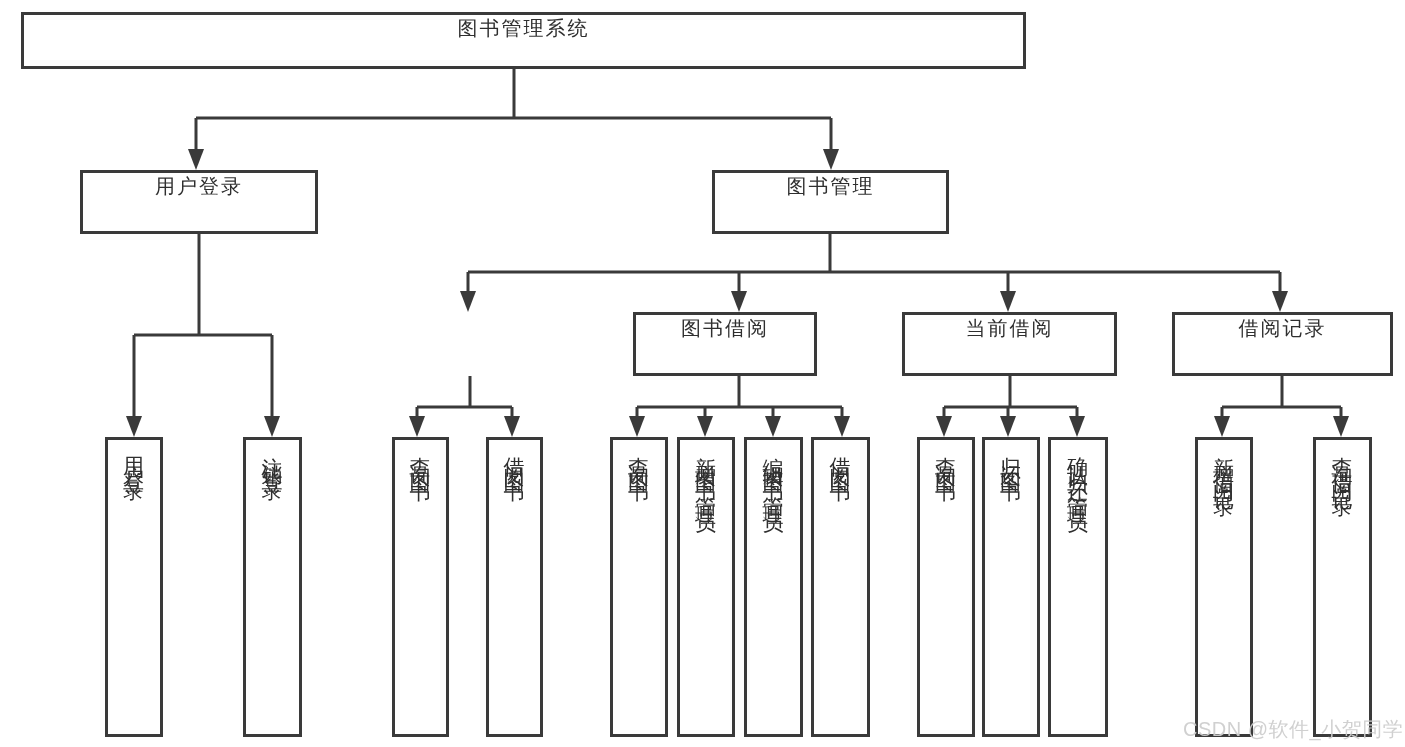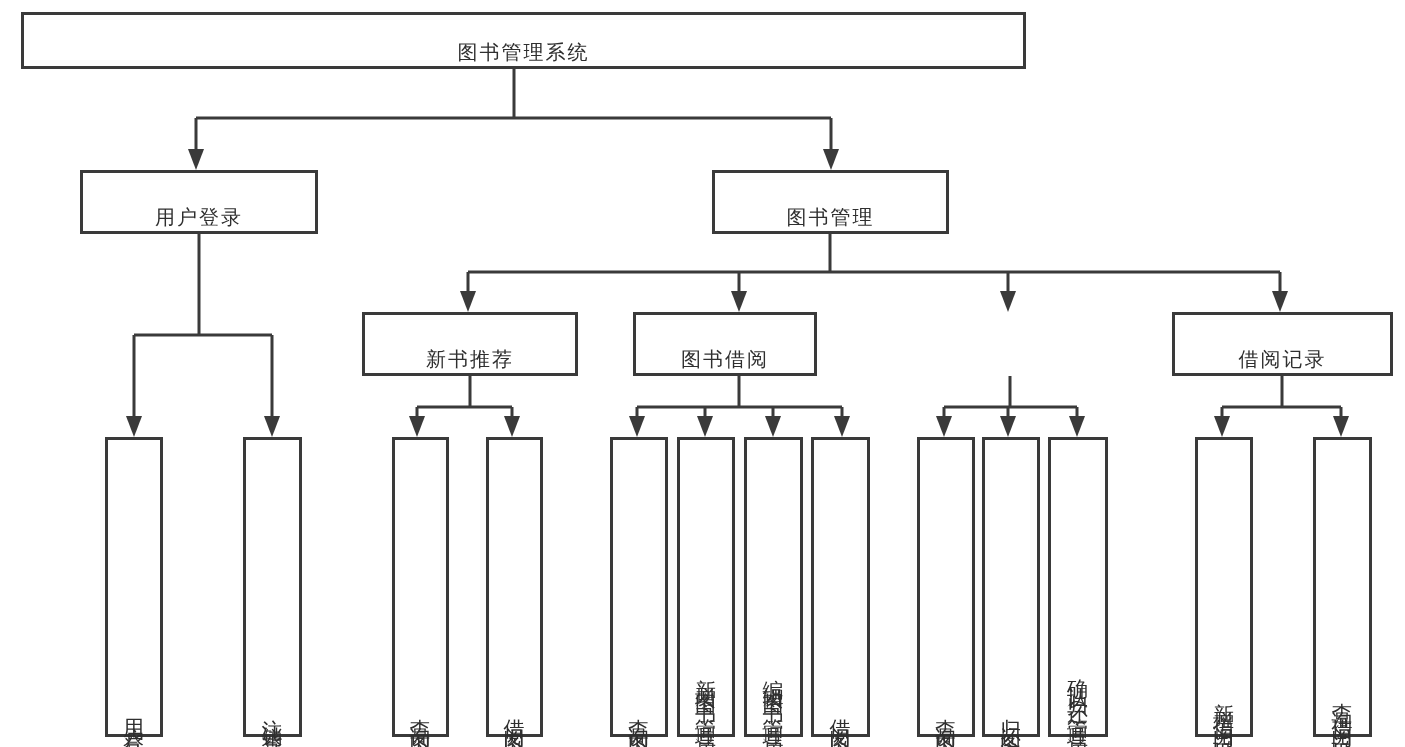--- a/index.html
+++ b/index.html
@@ -3,21 +3,21 @@
 <meta charset="utf-8">
 <style>
   html,body { margin:0; padding:0; background:#ffffff; }
   .stage {
     position:relative; width:1405px; height:747px; background:#ffffff;
     font-family:"Liberation Sans","DejaVu Sans",sans-serif; overflow:hidden;
   }
   .connectors { position:absolute; left:0; top:0; width:1405px; height:747px; }
   .box {
     position:absolute; box-sizing:border-box; background:#ffffff;
-    border:3px solid #3a3a3a; display:flex; align-items:flex-end; justify-content:center;
+    border:3px solid #3a3a3a; display:flex; align-items:flex-start; justify-content:center;
     color:#2f2f2f;
   }
   .hlabel { font-size:20px; letter-spacing:2px; color:#2f2f2f; white-space:nowrap; }
   .vtext {
     writing-mode:vertical-rl; text-orientation:mixed;
     font-size:21px; letter-spacing:8px; color:#2f2f2f; line-height:1;
   }
   .watermark {
     position:absolute; left:1183px; top:716px; width:222px;
     font-size:20px; color:rgba(205,205,205,0.95); letter-spacing:0.5px;
@@ -73,25 +73,25 @@
     <span class="hlabel">图书管理系统</span>
   </div>
 
   <div class="box" style="left:80px;top:170px;width:238px;height:64px">
     <span class="hlabel">用户登录</span>
   </div>
   <div class="box" style="left:712px;top:170px;width:237px;height:64px">
     <span class="hlabel">图书管理</span>
   </div>
 
-  <div class="box" style="left:362px;top:312px;width:216px;height:64px">
-    <span class="hlabel">新书推荐</span>
-  </div>
   <div class="box" style="left:633px;top:312px;width:184px;height:64px">
     <span class="hlabel">图书借阅</span>
+  </div>
+  <div class="box" style="left:902px;top:312px;width:215px;height:64px">
+    <span class="hlabel">当前借阅</span>
   </div>
   <div class="box" style="left:1172px;top:312px;width:221px;height:64px">
     <span class="hlabel">借阅记录</span>
   </div>
 
   <div class="box" style="left:105px;top:437px;width:58px;height:300px">
     <span class="vtext">用户登录</span>
   </div>
   <div class="box" style="left:243px;top:437px;width:59px;height:300px">
     <span class="vtext">注销登录</span>
@@ -127,14 +127,15 @@
     <span class="vtext">确认归还（管理员）</span>
   </div>
 
   <div class="box" style="left:1195px;top:437px;width:58px;height:300px">
     <span class="vtext">新增借阅记录</span>
   </div>
   <div class="box" style="left:1313px;top:437px;width:59px;height:300px">
     <span class="vtext">查询借阅记录</span>
   </div>
 
+  <div class="watermark">CSDN @软件_小贺同学</div>
 
 </div>
 
 </body></html>

